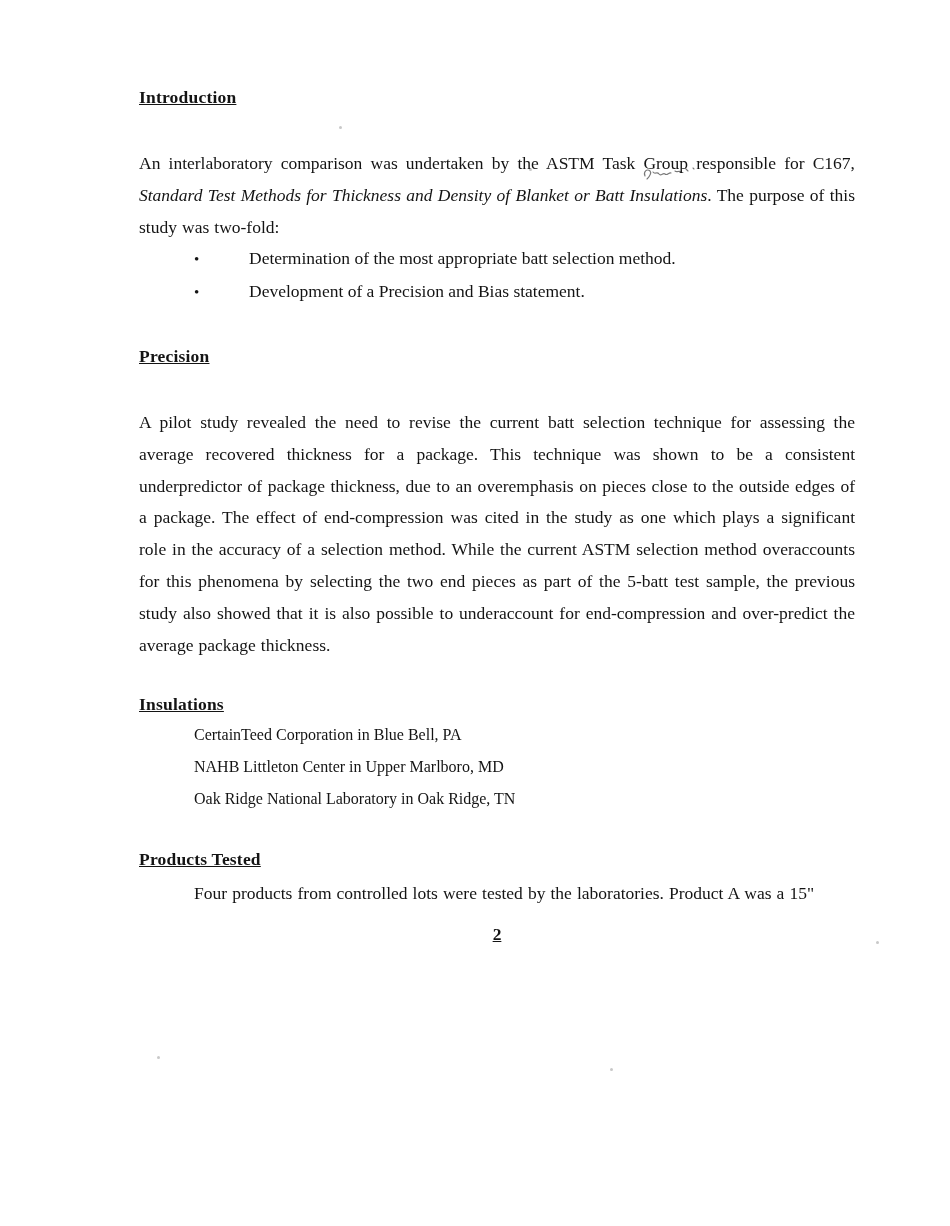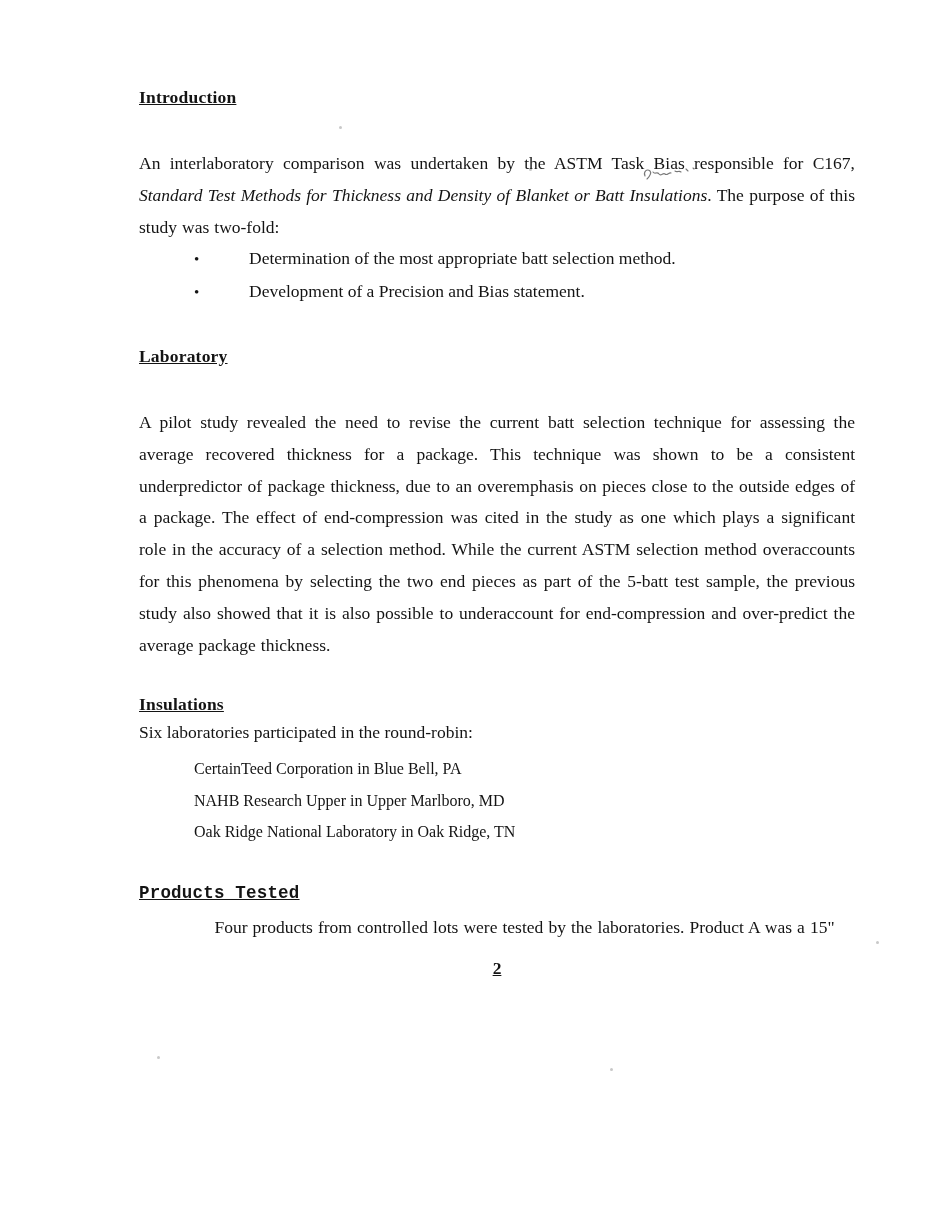--- a/index.html
+++ b/index.html
@@ -65,25 +65,25 @@
     font-size: 17.5px;
     line-height: 31.8px;
   }
   .participant-list { margin-top: 4px; }
   .participant-item {
     padding-left: 55px;
     font-size: 16px;
     line-height: 31.6px;
   }
 
-  .products-heading { margin-top: 34px; font-family: Liberation Mono, monospace; }
+  .products-heading { margin-top: 34px; }
   .products-para {
     margin-top: 8px;
     text-indent: 55px;
-    text-align: center;
+    text-align: left;
   }
 
   .page-number {
     margin-top: 12px;
     text-align: center;
     font-size: 17.5px;
     font-weight: bold;
     line-height: 24px;
   }
   .page-number span { text-decoration: underline; }
@@ -118,44 +118,43 @@
   <div class="speck" style="left:318px; top:126px;"></div>
   <div class="speck" style="left:508px; top:168px;"></div>
   <div class="speck" style="left:855px; top:941px;"></div>
   <div class="speck" style="left:136px; top:1056px;"></div>
   <div class="speck" style="left:589px; top:1068px;"></div>
 
   <div class="content">
 
     <h2 class="section-heading">Introduction</h2>
 
-    <p class="body-text intro-para"><span>An interlaboratory comparison was undertaken by the ASTM Task Bias responsible for C167, </span><span class="italic">Standard Test Methods for Thickness and Density of Blanket or Batt Insulations</span><span>.  The purpose of this study was two-fold:</span></p>
+    <p class="body-text intro-para"><span>An interlaboratory comparison was undertaken by the ASTM Task Group responsible for C167, </span><span class="italic">Standard Test Methods for Thickness and Density of Blanket or Batt Insulations</span><span>.  The purpose of this study was two-fold:</span></p>
 
     <div class="bullet-list">
       <div class="bullet-row">
         <span class="bullet-dot">•</span>
         <span>Determination of the most appropriate batt selection method.</span>
       </div>
       <div class="bullet-row">
         <span class="bullet-dot">•</span>
         <span>Development of a Precision and Bias statement.</span>
       </div>
     </div>
 
-    <h2 class="section-heading background-heading">Laboratory</h2>
+    <h2 class="section-heading background-heading">Precision</h2>
 
     <p class="body-text background-para">A pilot study revealed the need to revise the current batt selection technique for assessing the average recovered thickness for a package.  This technique was shown to be a consistent underpredictor of package thickness, due to an overemphasis on pieces close to the outside edges of a package.  The effect of end-compression was cited in the study as one which plays a significant role in the accuracy of a selection method.  While the current ASTM selection method overaccounts for this phenomena by selecting the two end pieces as part of the 5-batt test sample, the previous study also showed that it is also possible to underaccount for end-compression and over-predict the average package thickness.</p>
 
     <h2 class="section-heading participants-heading">Insulations</h2>
 
-    <div class="participants-intro">Six laboratories participated in the round-robin:</div>
 
     <div class="participant-list">
       <div class="participant-item">CertainTeed Corporation in Blue Bell, PA</div>
-      <div class="participant-item">NAHB Research Upper in Upper Marlboro, MD</div>
+      <div class="participant-item">NAHB Littleton Center in Upper Marlboro, MD</div>
       <div class="participant-item">Oak Ridge National Laboratory in Oak Ridge, TN</div>
     </div>
 
     <h2 class="section-heading products-heading">Products Tested</h2>
 
     <p class="body-text products-para">Four products from controlled lots were tested by the laboratories.  Product A was a 15"</p>
 
     <div class="page-number"><span>2</span></div>
 
   </div>

